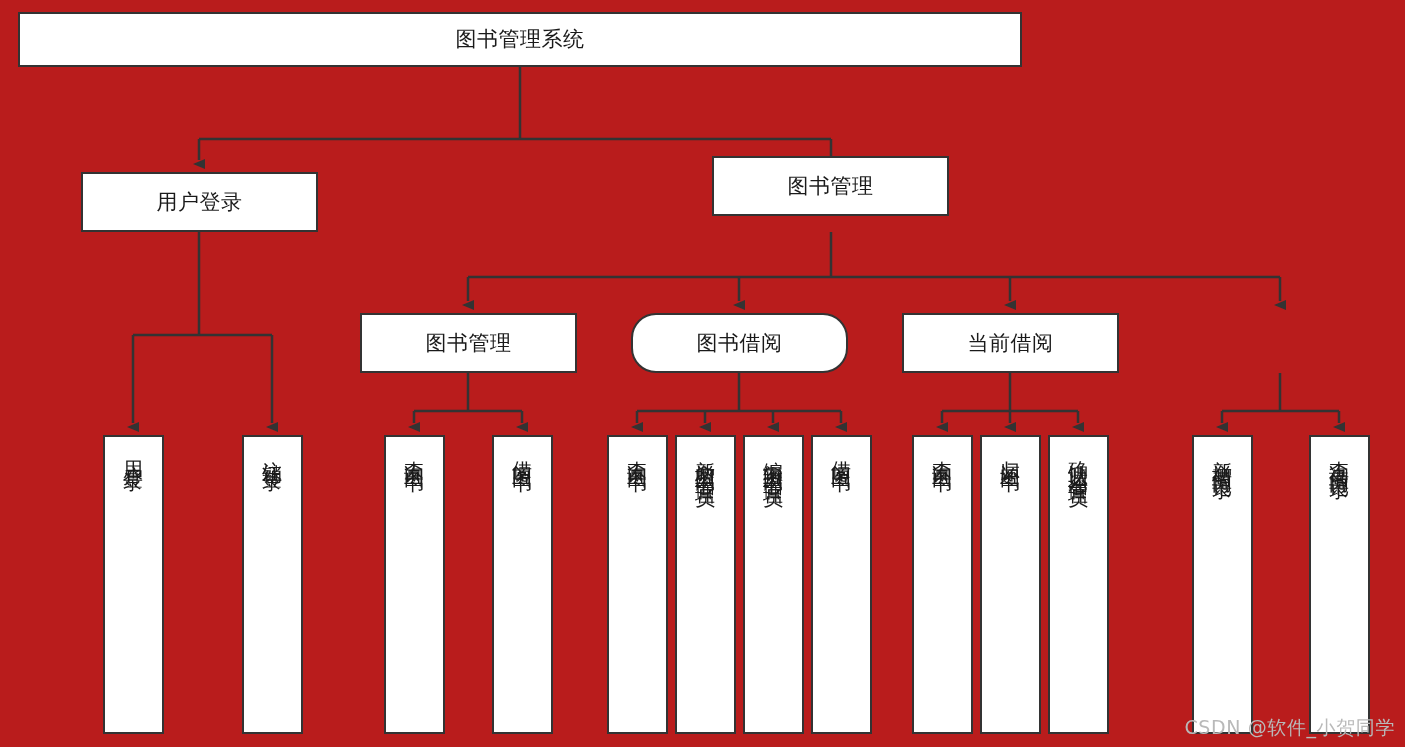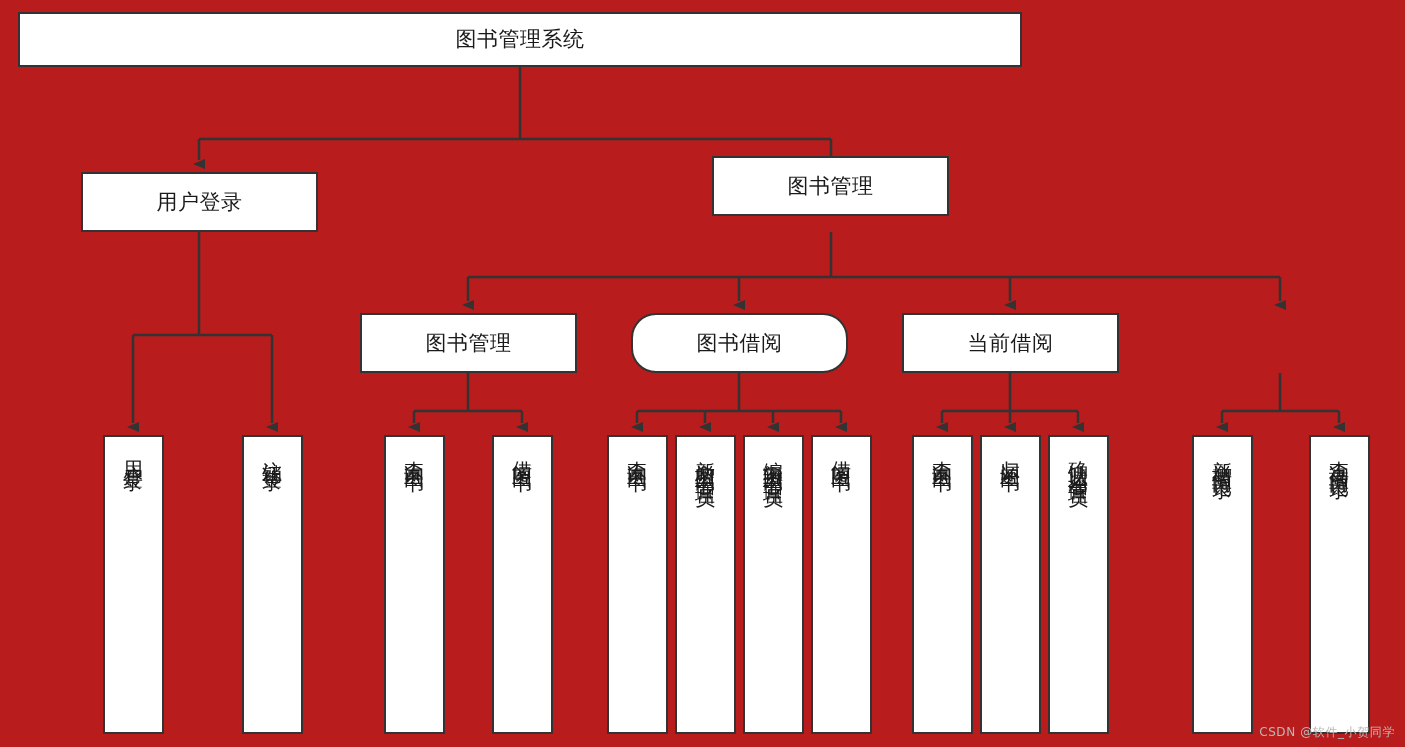--- a/index.html
+++ b/index.html
@@ -54,21 +54,21 @@
     font-size: 20px;
     letter-spacing: 4px;
     line-height: 1;
     white-space: nowrap;
     text-align: left;
   }
   .watermark {
     position: absolute;
     right: 10px;
     bottom: 6px;
-    font-size: 12px;
+    font-size: 19px;
     color: #b9b9b9;
     letter-spacing: 0.6px;
     white-space: nowrap;
     pointer-events: none;
   }
 </style>
 </head>
 <body>
 
 <div id="canvas">

